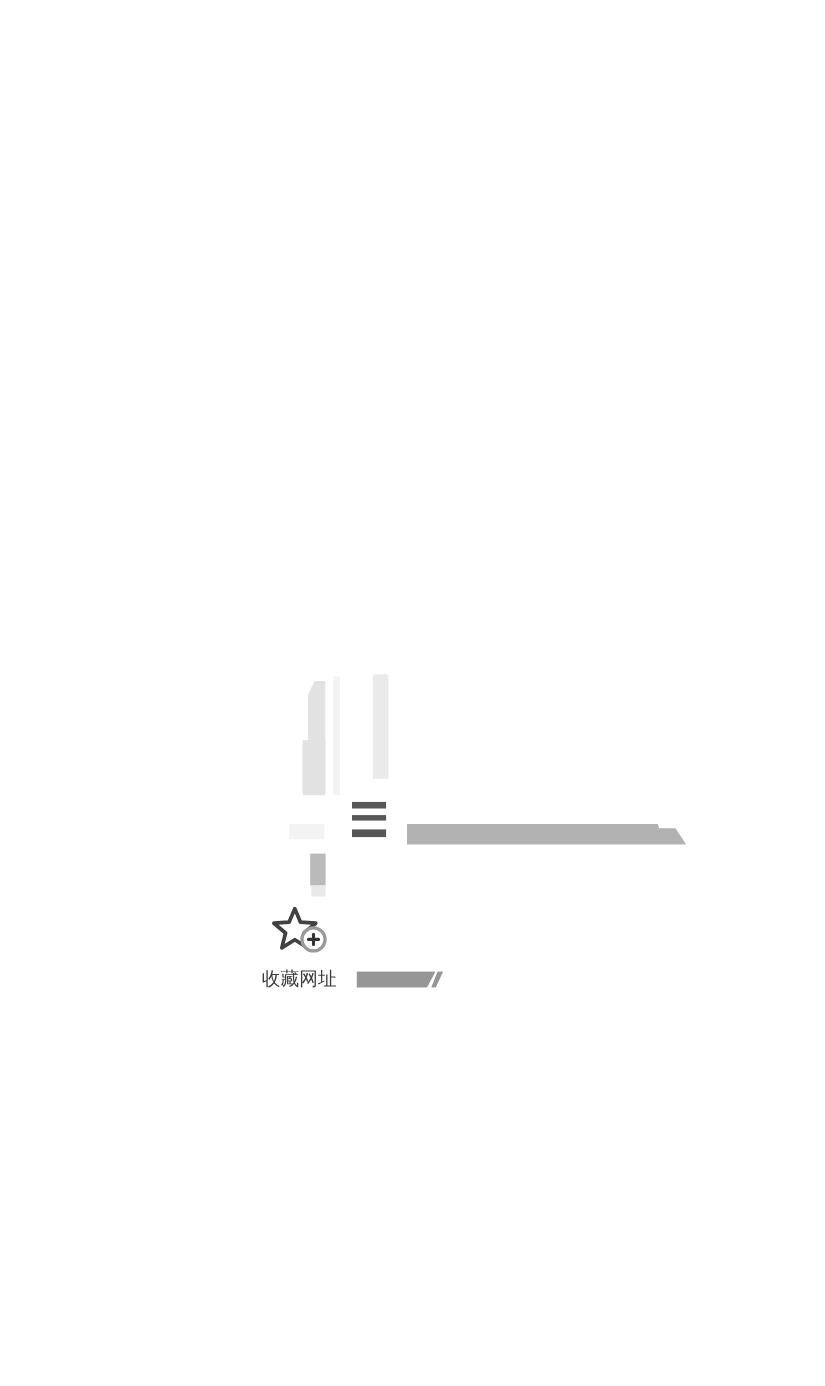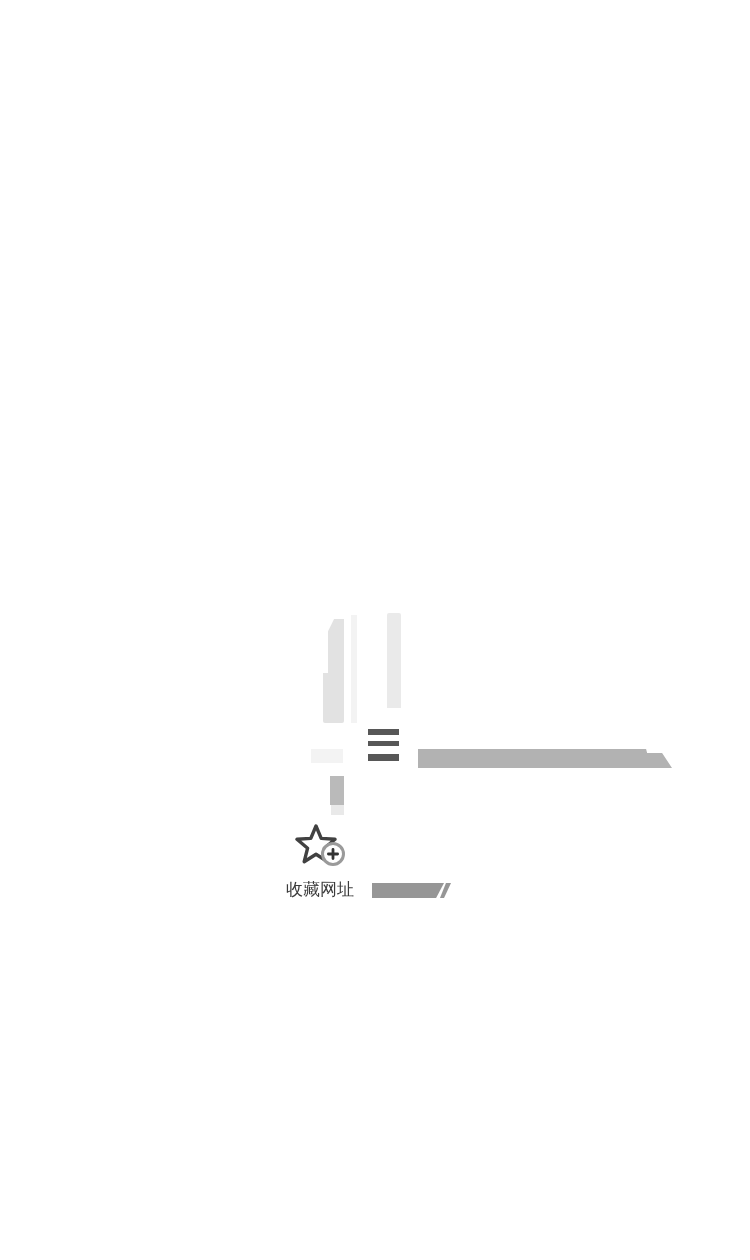--- a/index.html
+++ b/index.html
@@ -23,21 +23,21 @@
     background:#ffffff;
   }
   .screen{
     position:relative;
     width:750px;
     height:1260px;
     background:var(--page-background);
     overflow:hidden;
     margin:0 auto;
   }
-  .abs{position:absolute;margin-left:48px;}
+  .abs{position:absolute;}
 
   
   .strip-a1{left:280px;top:619px;width:16px;height:56px;background:var(--ghost-light);
             clip-path:polygon(38% 0,100% 0,100% 100%,0 100%,0 22%);}
   .strip-a2{left:275px;top:673px;width:21px;height:50px;background:var(--ghost-light);
             border-radius:0 0 2px 2px;}
   .strip-b{left:303px;top:615px;width:6px;height:108px;background:var(--ghost-lighter);}
   .strip-c{left:339px;top:613px;width:14px;height:95px;background:var(--ghost-mid);
            border-radius:2px 2px 0 0;}
   .faint-band{left:263px;top:749px;width:32px;height:14px;background:var(--ghost-lighter);}

